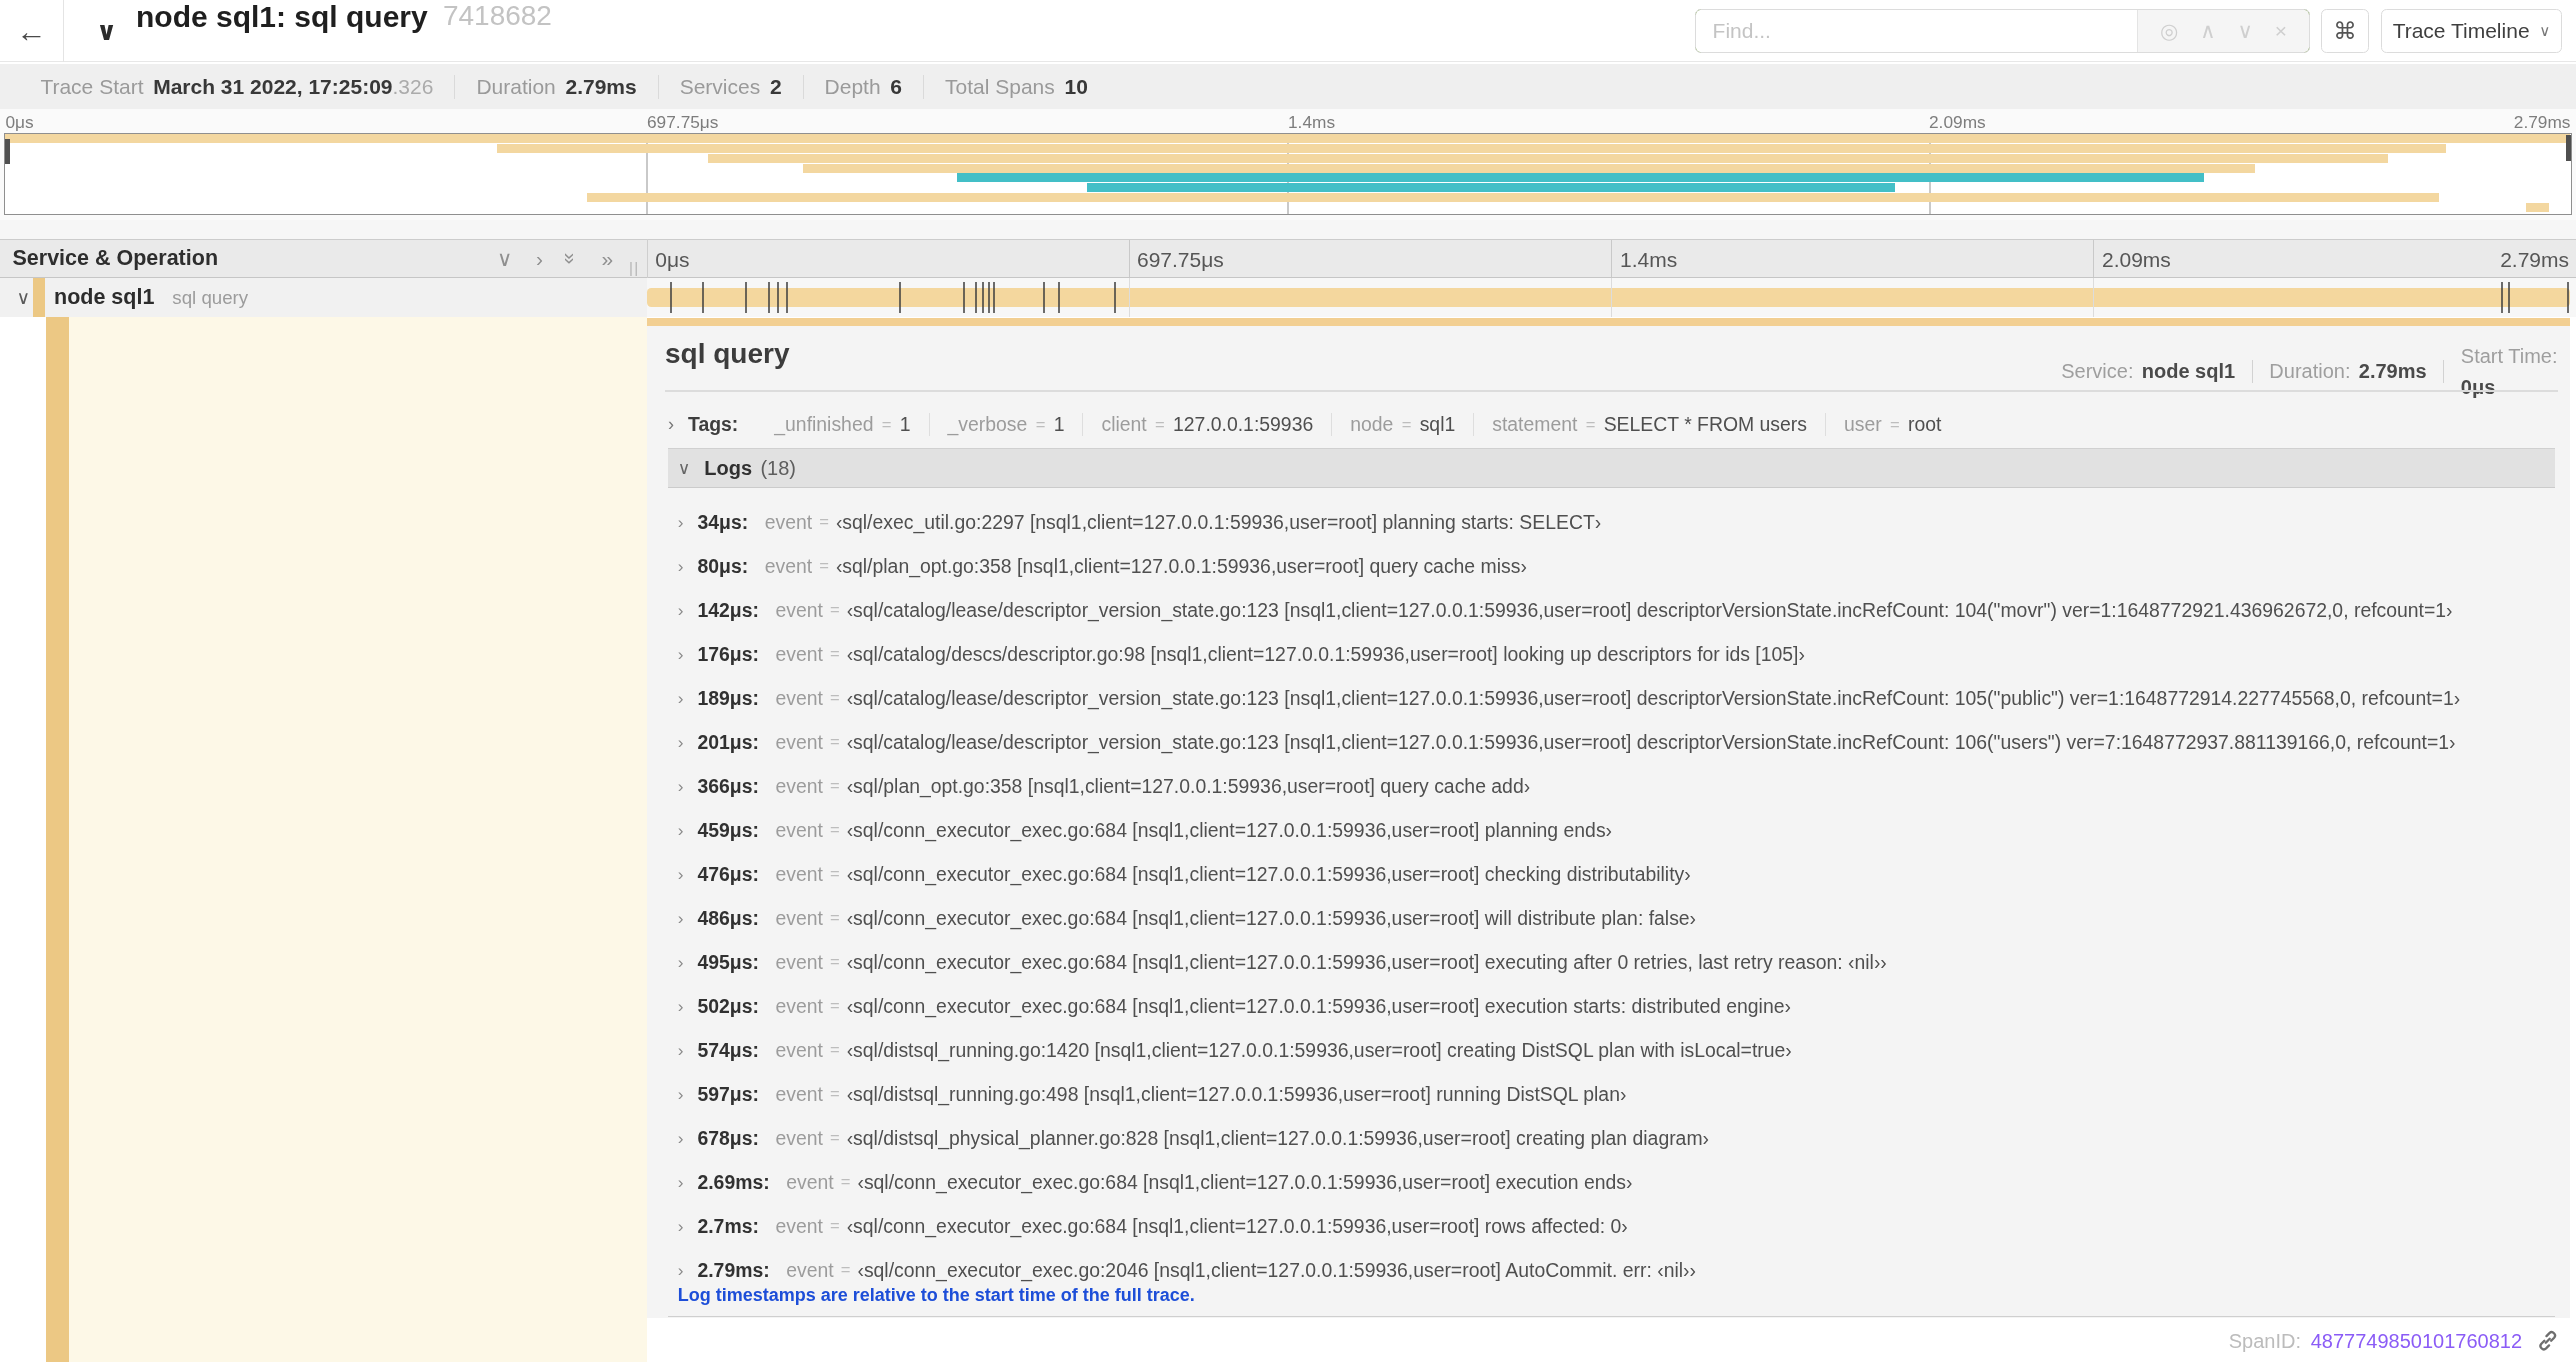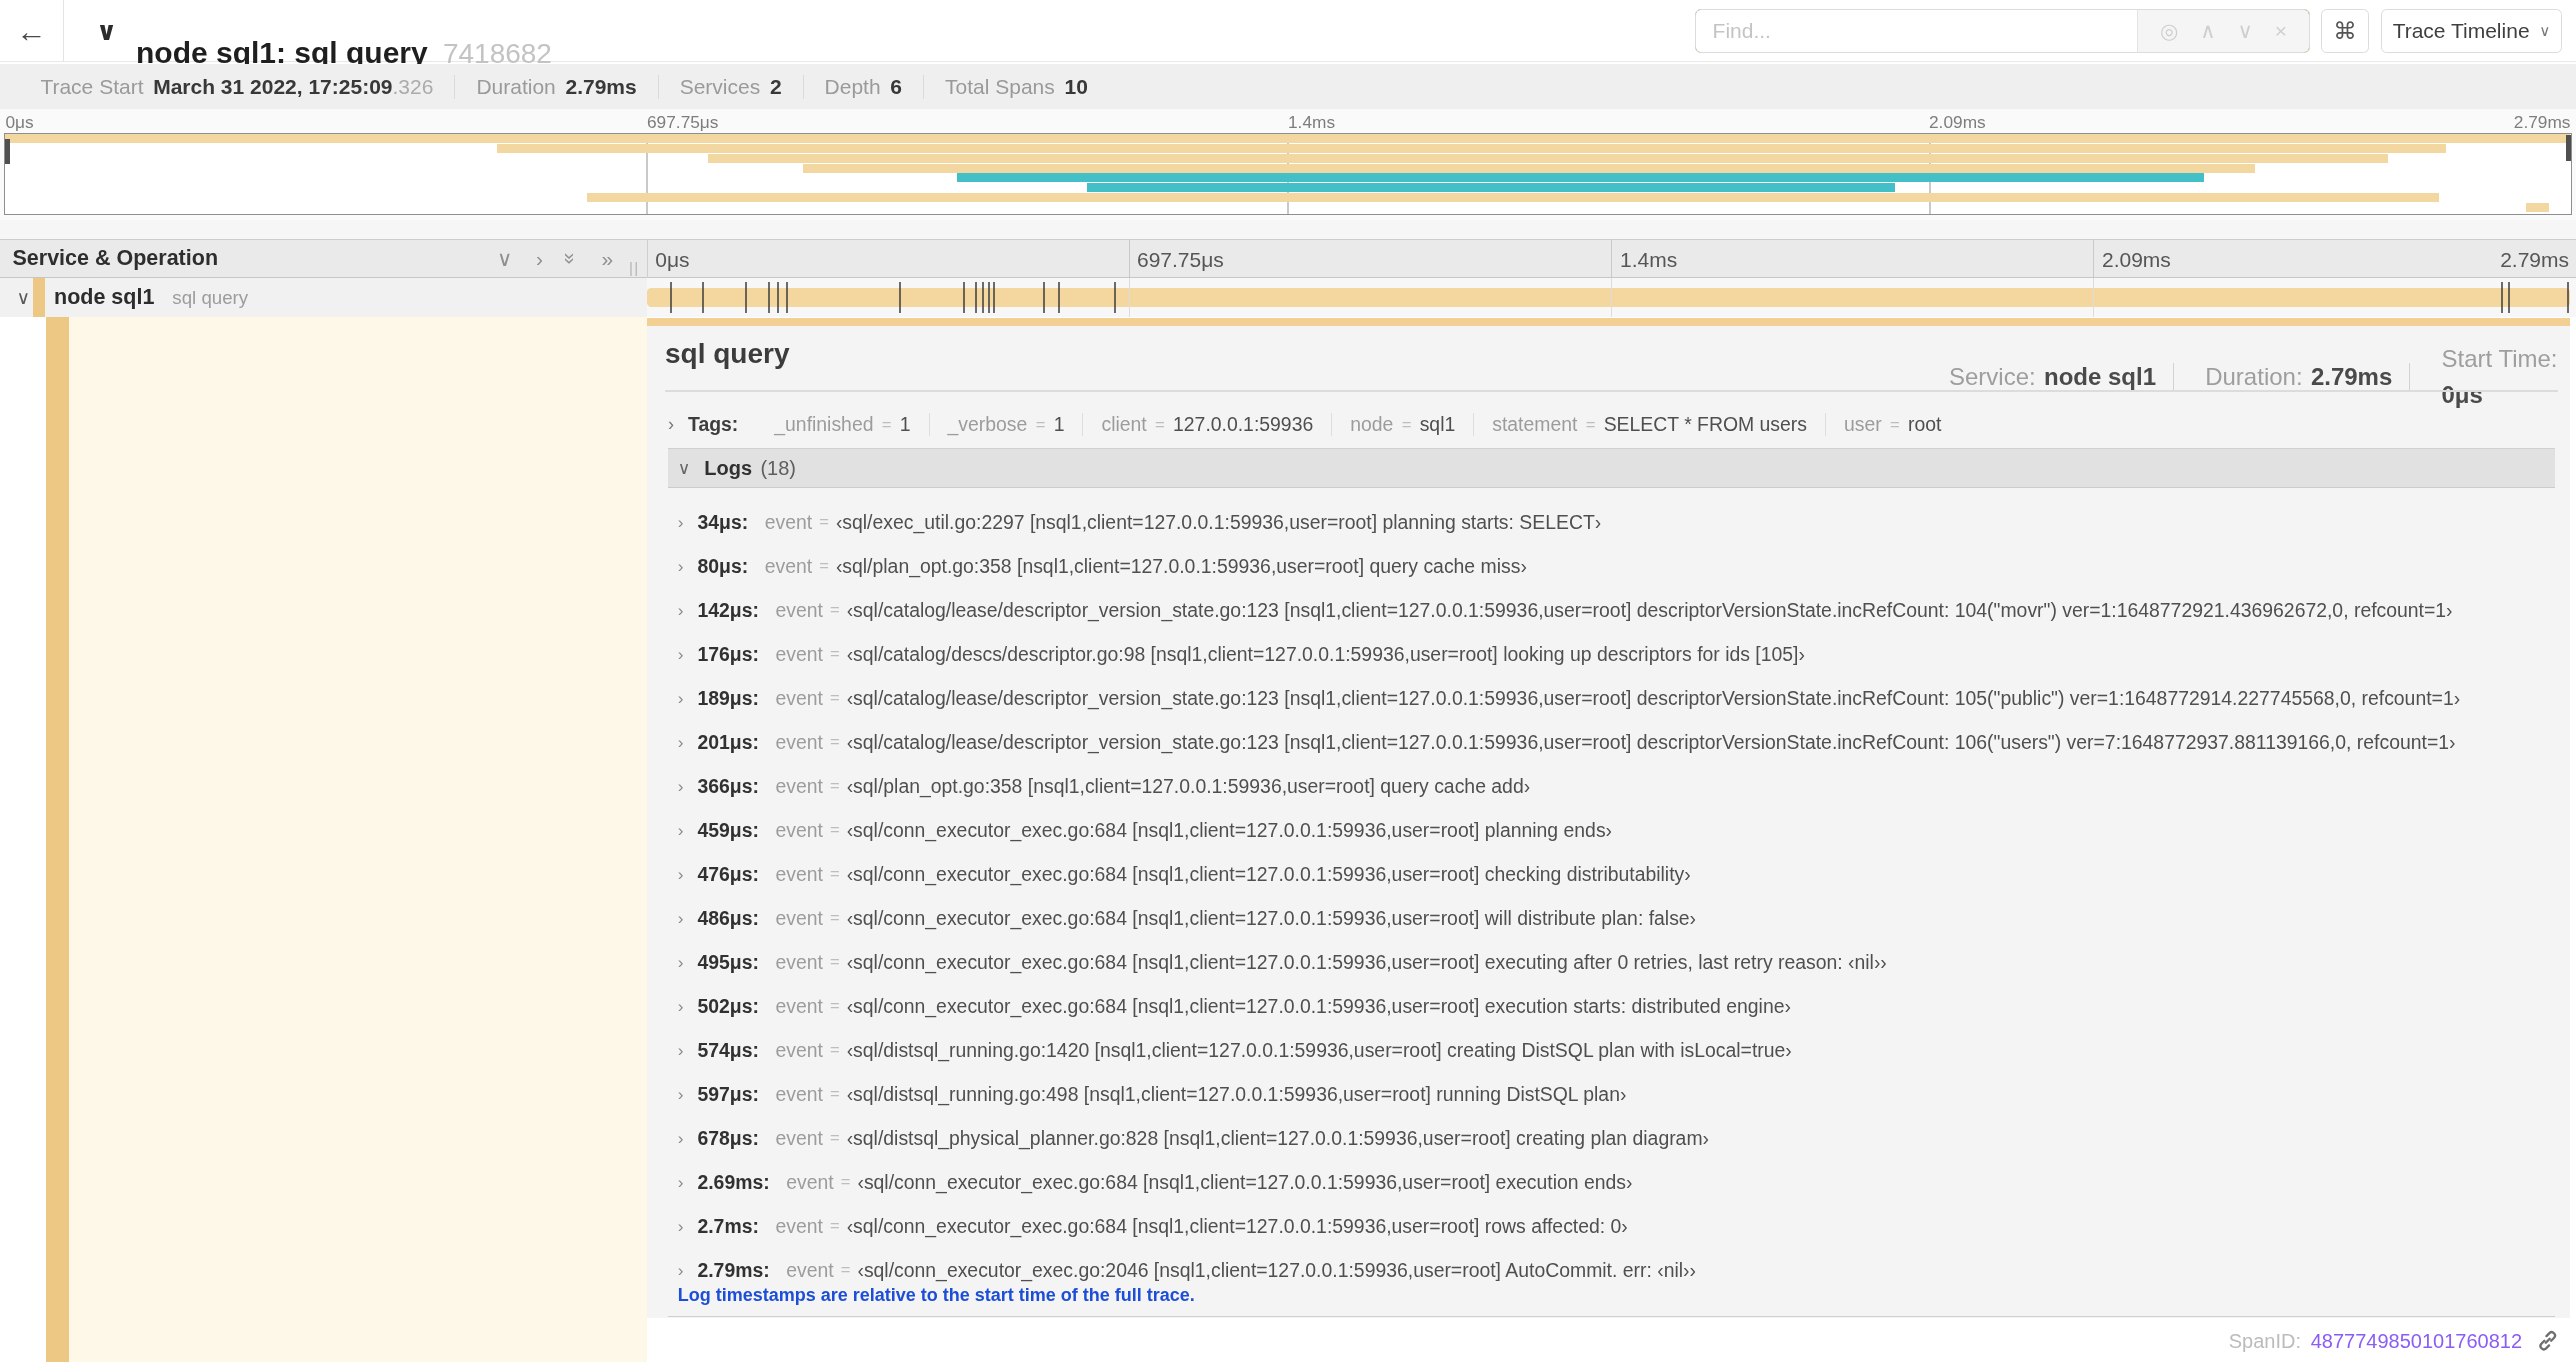--- a/index.html
+++ b/index.html
@@ -7,21 +7,21 @@
               font-family:"Liberation Sans","DejaVu Sans",sans-serif; }
   .page { position:absolute; inset:0; width:2576px; height:1363px; background:#fff; }
 
   
   .topbar { position:absolute; left:0; top:0; width:2576px; height:62px; background:#fff;
             border-bottom:0.7px solid #e7e7e7; }
   .back-btn { position:absolute; left:0; top:0; width:64px; height:62px; border-right:0.7px solid #e4e4e4;
               display:flex; align-items:center; justify-content:center; font-size:30.5px; color:#4a4a4a; cursor:pointer; }
   .title-chev { position:absolute; left:96px; top:0; height:62px; display:flex; align-items:center;
                 font-size:26px; font-weight:bold; color:#2b2b2b; }
-  .trace-title { position:absolute; left:136px; top:8px; height:62px; display:flex; align-items:flex-end; gap:15.2px; }
+  .trace-title { position:absolute; left:136px; top:0; height:62px; display:flex; align-items:flex-start; gap:15.2px; }
   .trace-title .t { font-size:30px; font-weight:bold; color:#1f1f1f; }
   .trace-title .id { font-size:28px; color:#c3c3c3; }
   .find-box { position:absolute; left:1695px; top:9px; width:615px; height:44px; border:1.4px solid #dcdcdc;
               border-radius:5.5px; background:#4d7c0f; display:flex; overflow:hidden; }
   .find-box input { flex:1; border:0; outline:none; padding:0 16.6px; font-size:21px; color:#444; background:#fff;
                     font-family:inherit; }
   .find-box input::placeholder { color:#c4c4c4; }
   .find-tools { width:172px; background:#f5f5f5; border-left:1.4px solid #e4e4e4; display:flex; align-items:center;
                 justify-content:space-evenly; color:#cfcfcf; font-size:21px; }
   .find-tools span { cursor:pointer; }
@@ -83,21 +83,21 @@
 
   
   .detail { position:absolute; left:0; top:317px; width:2576px; height:1046px; background:#fff; }
   .dt-strip { position:absolute; left:46px; top:0; width:23.5px; height:1046px; background:#ecc884; }
   .dt-cream { position:absolute; left:69px; top:0; width:578px; height:1046px; background:#fdf8e7; }
 
   .panel { position:absolute; left:647px; top:1.4px; width:1923px; height:1000px; background:#f4f4f4; }
   .panel-accent { position:absolute; left:0; top:0; width:100%; height:7.6px; background:#f2cf92; }
   .p-titlerow { position:absolute; left:18px; top:19.4px; right:12.5px; height:43px; }
   .p-title { position:absolute; left:0; top:0; font-size:28px; font-weight:bold; color:#3c3c3c; }
-  .p-overview { position:absolute; right:0; top:7px; display:flex; align-items:center; font-size:24px;gap:15px; }
+  .p-overview { position:absolute; right:0; top:7px; display:flex; align-items:center; font-size:20px; }
   .p-overview .seg { display:flex; gap:8.3px; padding:0 16.6px; border-right:1.4px solid #d2d2d2; }
   .p-overview .seg:last-child { border-right:0; padding-right:0;flex-direction:column; }
   .p-overview .lbl { color:#9e9e9e; }
   .p-overview .val { color:#4a4a4a; font-weight:bold; }
   .p-divider { position:absolute; left:18px; right:12.5px; top:72px; height:1.4px; background:#dcdcdc; }
 
   .tags-row { position:absolute; left:21px; top:89px; right:12.5px; height:35px; display:flex; align-items:center;
               font-size:19.4px; cursor:pointer; }
   .tags-row .chev { color:#777; font-size:18px; margin-right:14px; }
   .tags-row .hd { font-weight:bold; color:#3d3d3d; margin-right:18px; }

